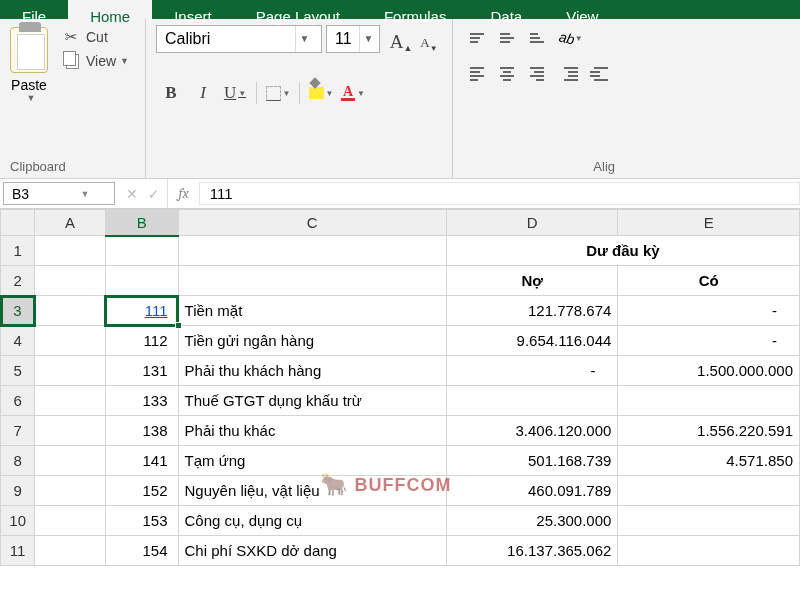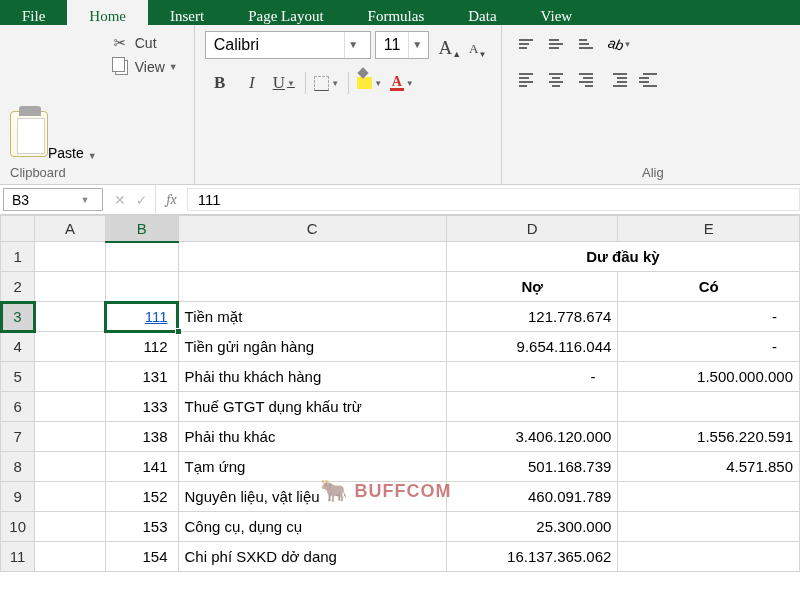--- a/index.html
+++ b/index.html
@@ -1,44 +1,44 @@
 <!DOCTYPE html>
 <html><head>
 <meta charset="utf-8">
 <style>
   * { box-sizing: border-box; margin: 0; padding: 0; }
   body { font-family: "Segoe UI", Arial, sans-serif; font-size: 14px; background: #fff; width: 800px; overflow: hidden; }
   
   
-  .tabs { background: #0e6632; display: flex; height: 25px; font-family: Liberation Serif, serif; }
+  .tabs { background: #0e6632; display: flex; height: 19px; }
   .tab { color: #fff; padding: 8px 22px; font-size: 15px; cursor: pointer; }
   .tab.active { background: #f3f3f3; color: #0e6632; }
   
   
   .ribbon { background: #f3f3f3; border-bottom: 1px solid #d0d0d0; display: flex; height: 160px; }
   .group { border-right: 1px solid #d0d0d0; padding: 6px 10px 4px 10px; display: flex; flex-direction: column; justify-content: space-between; }
   .group-label { color: #666; font-size: 13px; padding-top: 4px; }
   .group-body { flex: 1; display: flex; }
   
   
-  .paste-big { display: flex; flex-direction: row; align-items: flex-end; padding: 2px 8px 0 0; cursor: pointer; }
+  .paste-big { display: flex; flex-direction: column; align-items: center; padding: 2px 8px 0 0; cursor: pointer; }
   .paste-icon { width: 38px; height: 46px; background: linear-gradient(#fffdf0,#f9f7e6); border: 1px solid #c9b76a; border-radius: 4px; position: relative; margin-bottom: 4px; }
   .paste-icon::before { content:""; position:absolute; top:-6px; left:8px; width:22px; height:10px; background:#a8a8a8; border-radius:3px 3px 0 0; }
   .paste-icon::after { content:""; position:absolute; top:6px; left:6px; width:26px; height:34px; background:#fff; border:1px solid #d0d0d0; }
   .small-btn { display: flex; align-items: center; padding: 3px 6px; cursor: pointer; font-size: 14px; color: #444; }
   .small-btn .ico { width: 18px; height: 18px; margin-right: 6px; display:inline-flex; align-items:center; justify-content:center; }
   .cut-ico::before { content:"✂"; color:#555; font-size:15px; }
   .copy-ico { position:relative; }
   .copy-ico::before { content:""; position:absolute; width:11px; height:13px; border:1px solid #888; background:#fff; top:2px; left:4px; }
   .copy-ico::after { content:""; position:absolute; width:11px; height:13px; border:1px solid #888; background:#fff; top:-1px; left:1px; }
   .fmt-ico::before { content:"🖌"; color:#d9a441; font-size:15px; }
   .dd-arrow { font-size: 9px; color: #666; margin-left: 4px; }
   
   
-  .font-row1 { display:flex; gap:4px; margin-bottom: 10px; }
+  .font-row1 { display:flex; gap:4px; margin-bottom: 26px; }
   .combo { border:1px solid #adadad; background:#fff; display:flex; align-items:center; height:28px; }
   .combo input { border:none; outline:none; padding: 0 8px; font-size: 16px; background:transparent; }
   .combo .arr { width:18px; text-align:center; color:#666; font-size:10px; border-left:1px solid #ddd; line-height:26px; }
   .font-name { width: 166px; }
   .font-name input { width: 138px; }
   .font-size { width: 54px; }
   .font-size input { width: 32px; }
   .grow-shrink { display:flex; gap:2px; margin-left:4px; }
   .aa-btn { width:26px; height:28px; display:flex; align-items:flex-end; justify-content:center; cursor:pointer; font-family: "Times New Roman", serif; color:#444; }
   .aa-big { font-size: 19px; }
@@ -57,21 +57,21 @@
   
   .align-col { display:flex; flex-direction:column; gap:10px; }
   .align-row { display:flex; gap:2px; }
   .abtn { width:28px; height:26px; display:flex; align-items:center; justify-content:center; cursor:pointer; }
   .ln { display:flex; flex-direction:column; gap:2px; }
   .ln span { display:block; height:2px; background:#666; }
   .w14 { width:14px; } .w10 { width:10px; } .w8 { width:8px; }
   
   
   .fxbar { display:flex; border-bottom:1px solid #d0d0d0; height:30px; align-items:stretch; background:#fff; }
-  .namebox { width:100px; border:1px solid #b0b0b0; margin:3px; display:flex; align-items:center; }
+  .namebox { width:112px; border:1px solid #b0b0b0; margin:3px; display:flex; align-items:center; }
   .namebox input { border:none; outline:none; padding:0 8px; font-size:14px; width:72px; }
   .namebox .arr { width:18px; color:#888; font-size:9px; text-align:center; }
   .fx-btns { display:flex; align-items:center; padding: 0 8px; gap:10px; color:#bbb; }
   .fx-btns span { cursor:pointer; }
   .fx-lbl { font-style:italic; font-family: "Cambria", serif; color:#888; padding: 0 10px; display:flex; align-items:center; border-left:1px solid #e0e0e0; }
   .fx-input { flex:1; border:1px solid #e4e4e4; margin:3px 0; padding: 0 10px; font-size:15px; display:flex; align-items:center; }
   
   
   .watermark { position:absolute; left:320px; top:263px; display:flex; align-items:center; gap:6px; opacity:0.5; z-index:5; pointer-events:none; font-weight:bold; font-size:18px; color:#9a0000; font-family: Arial, sans-serif; letter-spacing:1px;}
   .wm-icon { font-size:22px; color:#9a0000;}

